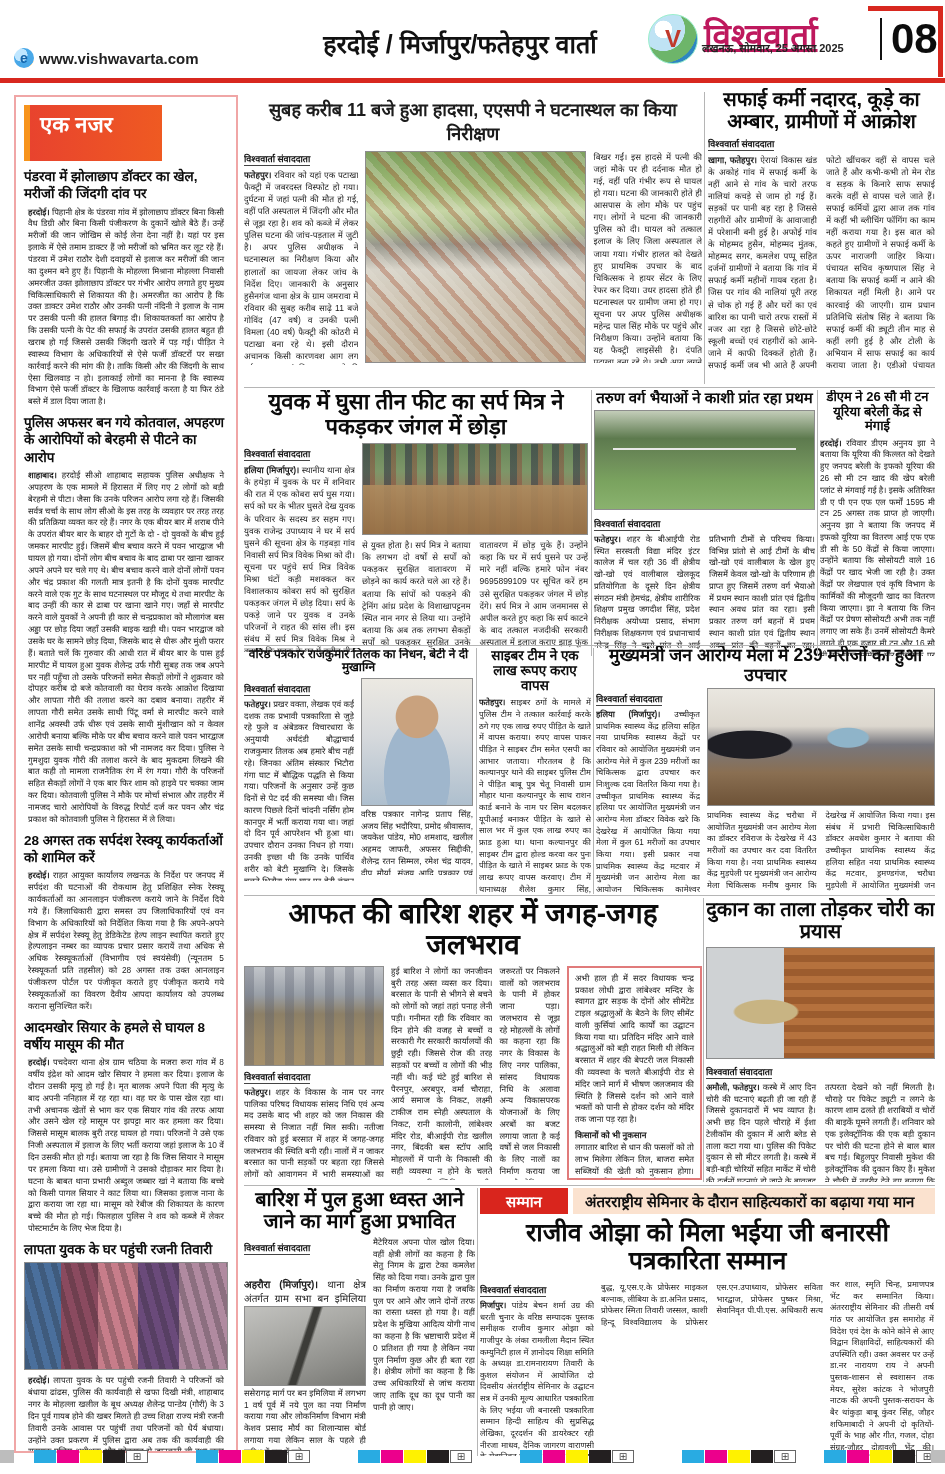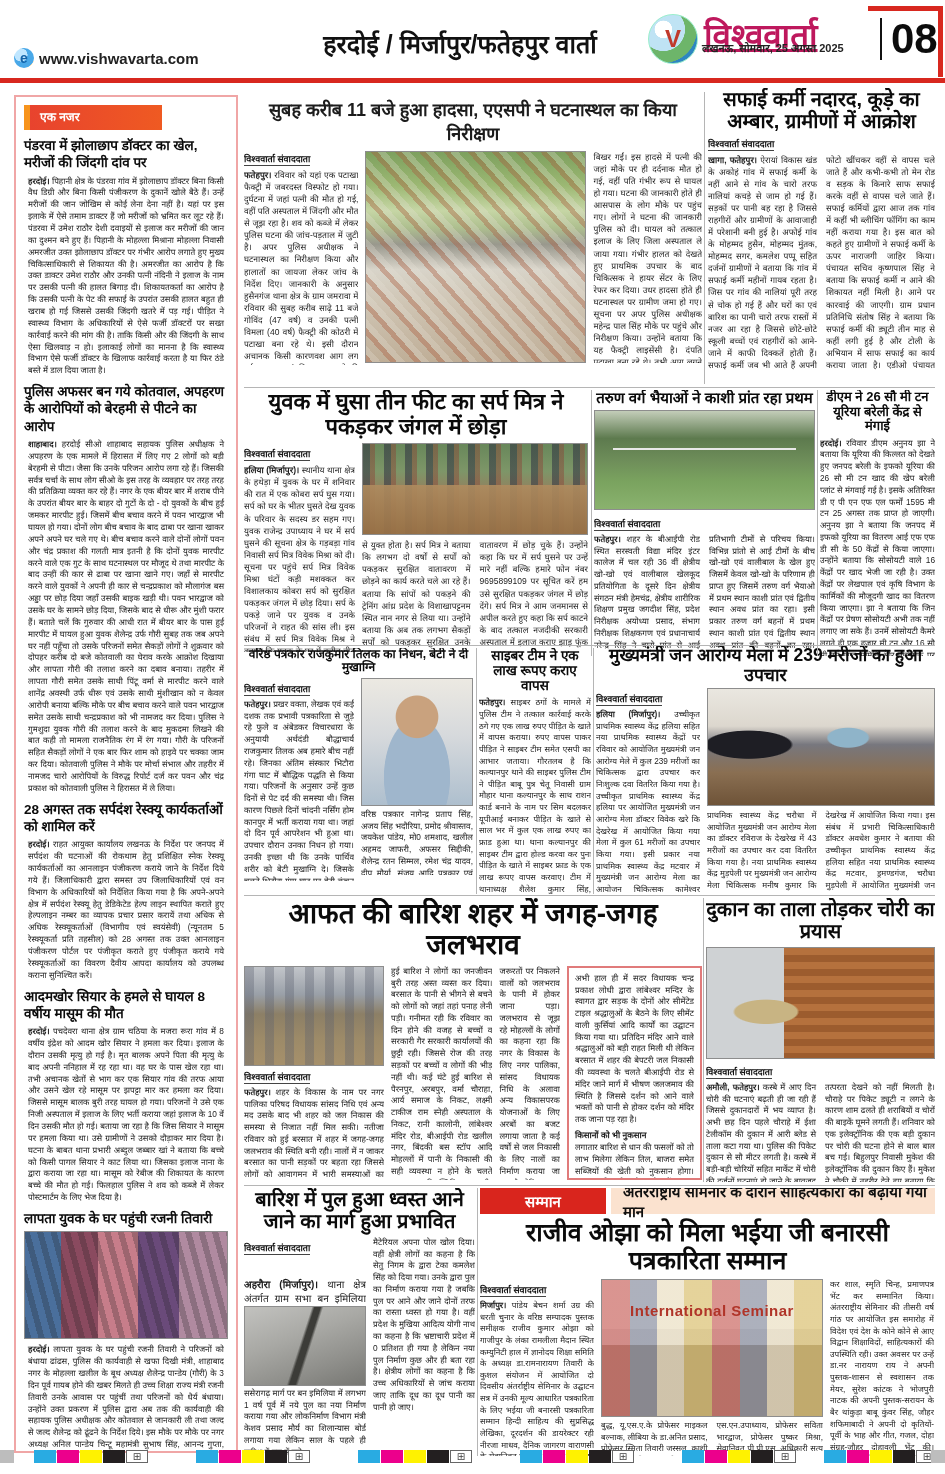--- a/index.html
+++ b/index.html
@@ -32,21 +32,21 @@
   .byline{font-size:9px;font-weight:700;color:#111;border-bottom:1px solid #444;
           display:inline-block;margin:2px 0 3px;}
   .ph{background:#ccc;position:relative;overflow:hidden;border:1px solid #8d8d8d;box-sizing:border-box;}
   .vline{position:absolute;width:1px;background:#b5b5b5;}
   .hline{position:absolute;height:1px;background:#b5b5b5;}
   .cols2{column-count:2;column-gap:9px;}
   
   .sidebar{position:absolute;left:14px;top:95px;width:224px;height:1358px;border:2px solid #f0a6a6;
            box-sizing:border-box;padding:8px 8px;overflow:hidden;background:#fff;}
   .eknajar{width:112px;background:linear-gradient(90deg,#e8432e,#ef5a22);border-left:6px solid #f7941d;
-           color:#fff;font-size:12px;font-weight:800;padding:3px 10px 5px;margin-bottom:7px;}
+           color:#fff;font-size:22px;font-weight:800;padding:3px 10px 23px;margin-bottom:7px;}
   .sb-h{font-size:13.5px;font-weight:800;line-height:1.28;color:#0b0b0b;margin:6px 0 4px;}
   .sb-b{font-size:8.3px;line-height:1.43;text-align:justify;color:#1d1d1d;margin:0 4px 4px;}
   
   .ph-fire{background:
       repeating-linear-gradient(48deg,rgba(170,90,60,.38) 0 5px,rgba(230,225,215,.28) 5px 11px,transparent 11px 18px),
       linear-gradient(180deg,#7da05e 0%,#9cb873 16%,#c6d6a5 28%,#aebf8f 36%,#99988d 44%,#d8d4c9 56%,#cfc5b4 72%,#bfae97 100%);}
   .ph-snake{background:
       repeating-linear-gradient(90deg,rgba(40,40,62,.5) 0 7px,rgba(140,60,50,.42) 7px 12px,transparent 12px 21px),
       linear-gradient(180deg,#68875a 0%,#7d9668 30%,#93805f 52%,#a3805a 74%,#b08a5e 100%);}
   .ph-snake::after{content:"";position:absolute;left:0;top:45%;width:100%;height:55%;
@@ -92,21 +92,21 @@
   .urea-h{font-size:13px;}
   .tilak-h{font-size:12px;}
   .cyber-h{font-size:13.5px;}
   .arogya-h{font-size:17.5px;}
   .rain-h{font-size:28px;}
   .theft-h{font-size:20px;}
   .bridge-h{font-size:20px;}
   .sem-h{font-size:25px;}
   .rain-box{border:2px solid #e07b7b;padding:5px 6px;box-sizing:border-box;}
   .kicker-row{display:flex;gap:5px;align-items:stretch;height:26px;margin-bottom:4px;}
-  .kicker{background:#d9251d;color:#fff;font-size:15px;font-weight:800;width:126px;
+  .kicker{background:#d9251d;color:#fff;font-size:15px;font-weight:800;width:88px;
           display:flex;align-items:center;justify-content:center;}
   .strap{background:#fbe2cf;flex:1;font-size:15px;font-weight:800;color:#101010;
          display:flex;align-items:center;padding-left:12px;}
   
   .cbars{position:absolute;left:0;top:1450px;width:945px;height:16px;}
   .cgroup{position:absolute;top:0;display:flex;gap:1px;}
   .csq{width:22px;height:13px;}
   .c-c{background:#29abe2}.c-m{background:#ec008c}.c-y{background:#fff200}.c-k{background:#231f20}
   .c-r{width:22px;height:13px;background:#fff;border:1px solid #666;box-sizing:border-box;
        display:flex;align-items:center;justify-content:center;font-size:10px;color:#444;line-height:1;}
@@ -278,23 +278,20 @@
       <div class="kicker">सम्मान</div>
       <div class="strap">अंतरराष्ट्रीय सेमिनार के दौरान साहित्यकारों का बढ़ाया गया मान</div>
     </div>
     <h2 class="hl sem-h">राजीव ओझा को मिला भईया जी बनारसी पत्रकारिता सम्मान</h2>
     <div class="row" style="margin-top:5px;">
       <div style="width:114px;">
         <span class="byline">विश्ववार्ता संवाददाता</span>
         <p class="body" style="height:172px;overflow:hidden;font-size:8.2px;"><b>मिर्जापुर।</b> <span>पांडेय बेचन शर्मा उग्र की धरती चुनार के वरिष्ठ सम्पादक पुस्तक समीक्षक राजीव कुमार ओझा को गाजीपुर के लंका रामलीला मैदान स्थित कम्युनिटी हाल में ज्ञानोदय शिक्षा समिति के अध्यक्ष डा.रामनारायण तिवारी के कुशल संयोजन में आयोजित दो दिवसीय अंतर्राष्ट्रीय सेमिनार के उद्घाटन सत्र में उनकी मूल्य आधारित पत्रकारिता के लिए भईया जी बनारसी पत्रकारिता सम्मान हिन्दी साहित्य की सुप्रसिद्ध लेखिका, दूरदर्शन की डायरेक्टर रही नीरजा माधव, दैनिक जागरण वाराणसी के सेवानिवृत संपादक हिमांशु उपाध्याय, गाजीपुर पीजी कालेज के प्रिंसिपल प्रोफेसर राघवेंद्र कुमार पांडेय ने मारीशस की विदुषी साहित्यकार डा.सरिता</span></p>
       </div>
       <div style="width:222px;">
-        <div class="ph ph-seminar" style="width:222px;height:138px;">
-          <span class="banner-text">International Seminar</span>
-        </div>
         <div class="body cols2" style="height:48px;overflow:hidden;font-size:8.2px;margin-top:3px;"><span>बुद्ध, यू.एस.ए.के प्रोफेसर माइकल बल्नाक, लीबिया के डा.अनित प्रसाद, प्रोफेसर स्मिता तिवारी जस्सल, काशी हिन्दू विश्वविद्यालय के प्रोफेसर एस.एन.उपाध्याय, प्रोफेसर सविता भारद्वाज, प्रोफेसर पुष्कर मिश्रा, सेवानिवृत पी.पी.एस. अधिकारी सत्य सिंह की गरिमामयी उपस्थिति में प्रदान</span></div>
       </div>
       <div style="width:104px;">
         <p class="body" style="height:190px;overflow:hidden;font-size:8.2px;"><span>कर शाल, स्मृति चिन्ह, प्रमाणपत्र भेंट कर सम्मानित किया। अंतरराष्ट्रीय सेमिनार की तीसरी वर्ष गांठ पर आयोजित इस समारोह में विदेश एवं देश के कोने कोने से आए विद्वान शिक्षाविदों, साहित्यकारों की उपस्थिति रही। उक्त अवसर पर उन्हें डा.नर नारायण राय ने अपनी पुस्तक-शासन से स्वशासन तक मेयर, सुरेश कांटक ने भोजपुरी नाटक की अपनी पुस्तक-सरायन के बैर थांकुड़ा बाबू कुंवर सिंह, जौहर शफिमाबादी ने अपनी दो कृतियों-पूर्वी के भाह और गीत, गजल, दोहा संग्रह-जौहर दोहावली भेंट की। ओझा ने ज्ञानोदय शिक्षा समिति के प्रति आभार ज्ञापित करते हुए कहा है की यह सम्मान मेरे आदर्श निवासी का सम्मान है।</span></p>
       </div>
     </div>
   </div>
 
   <div class="vline" style="left:704px;top:92px;height:292px;"></div>
   <div class="vline" style="left:591px;top:390px;height:266px;"></div>

